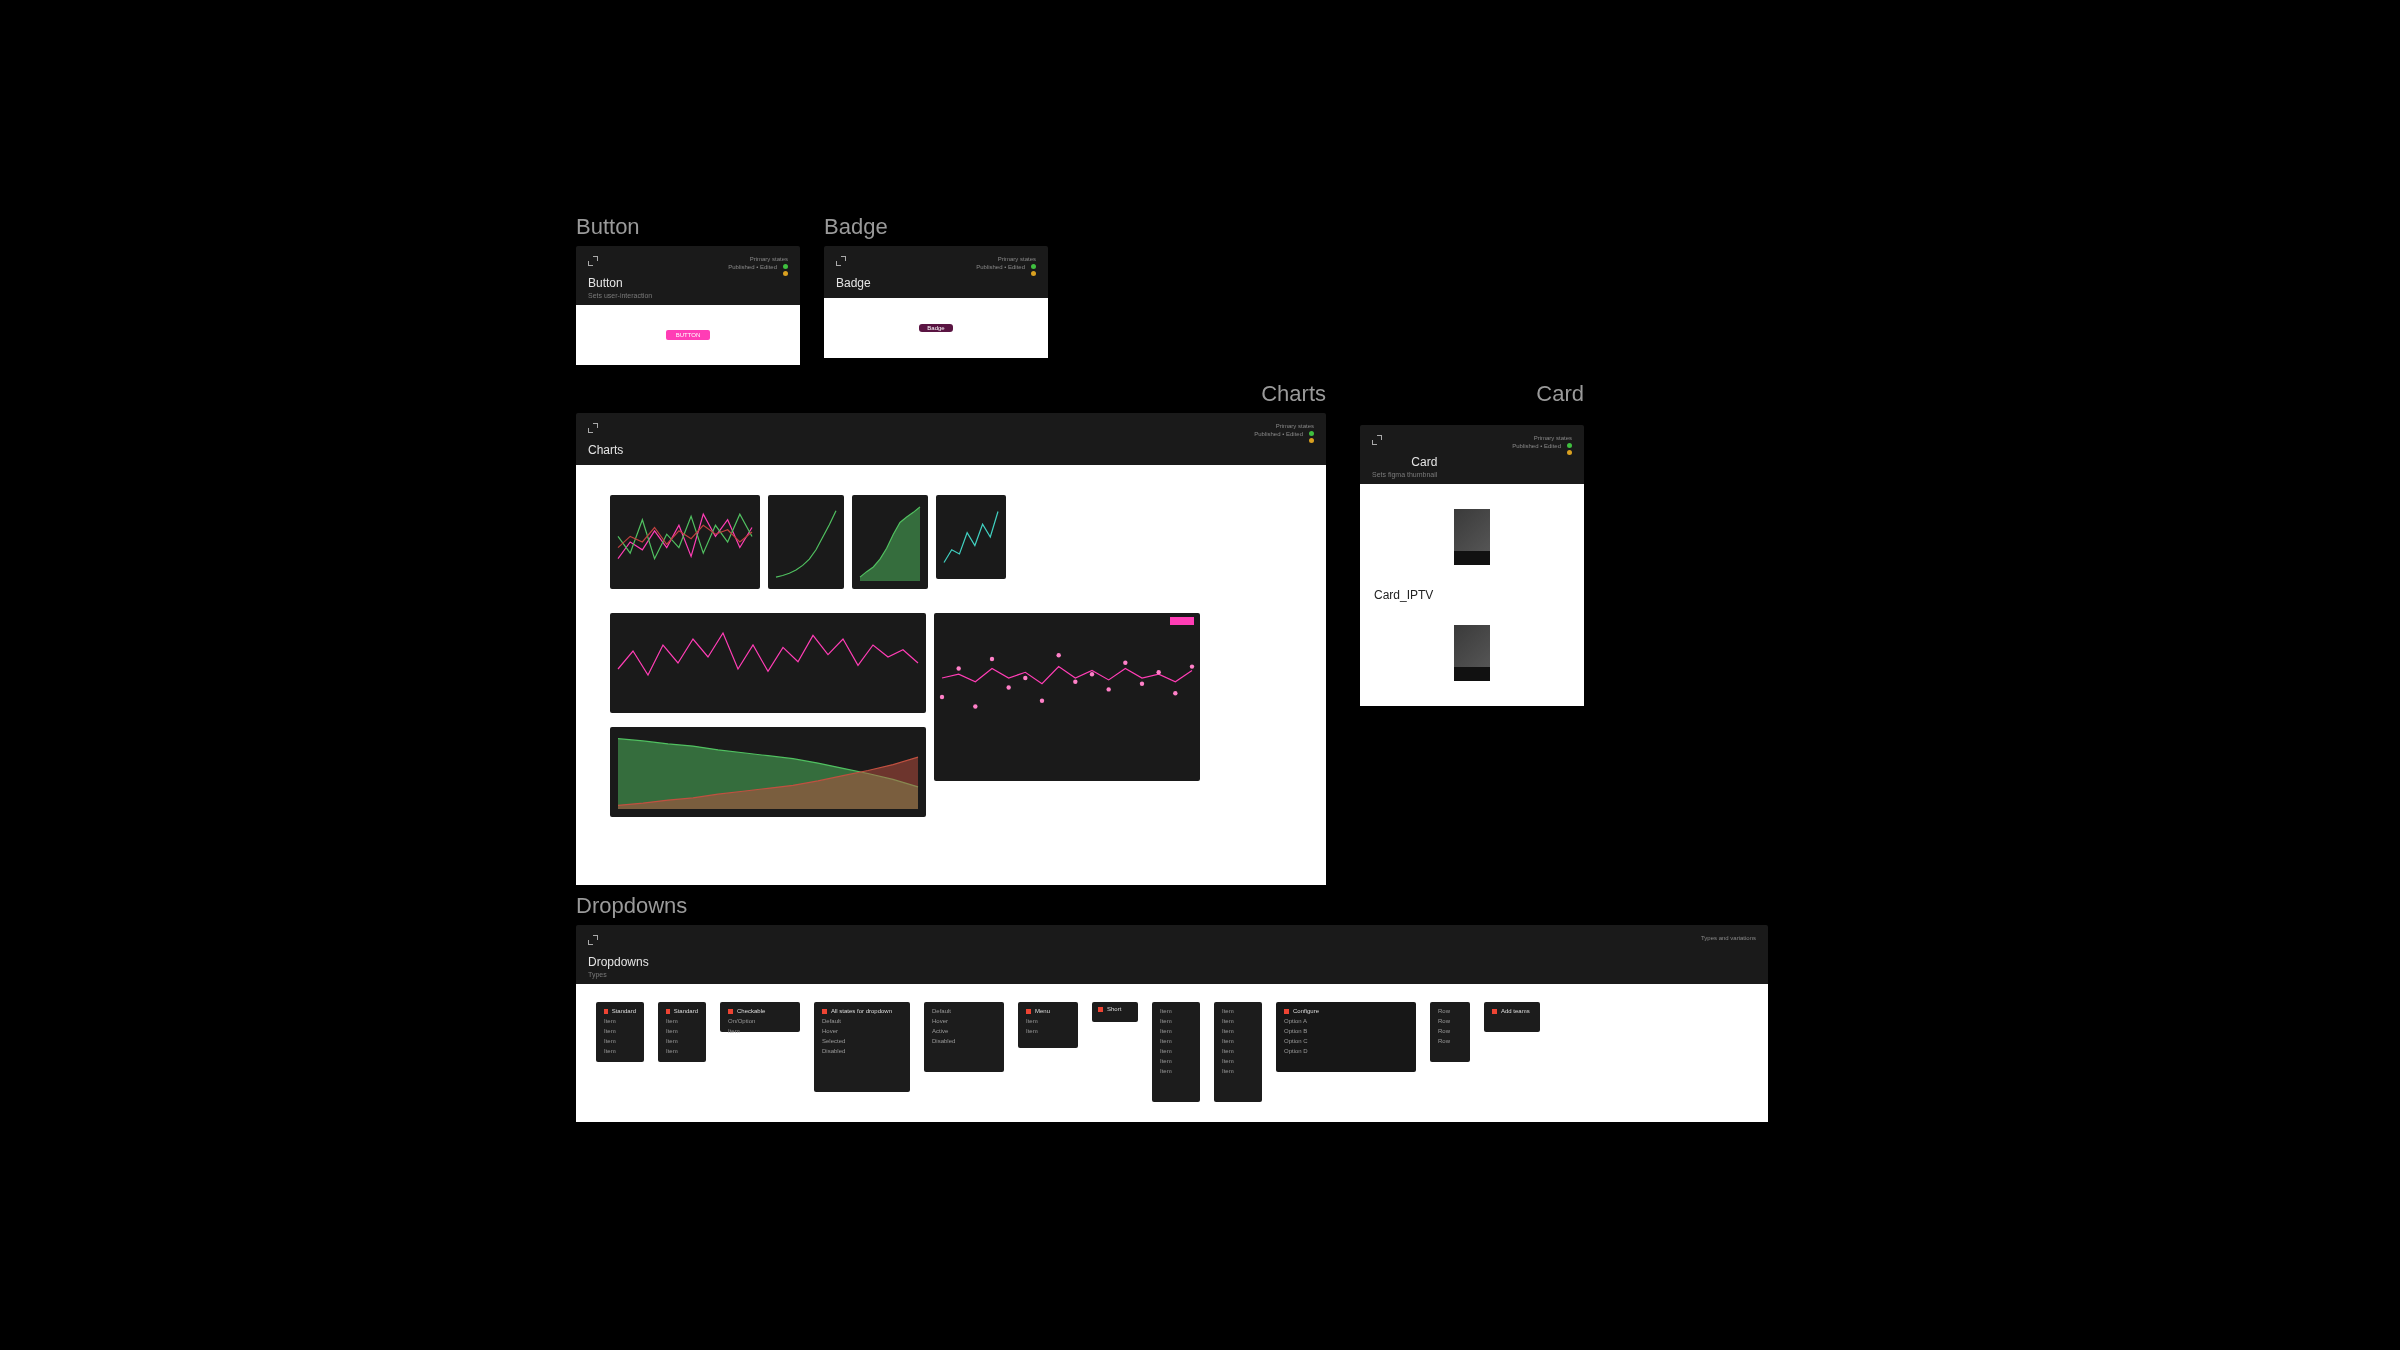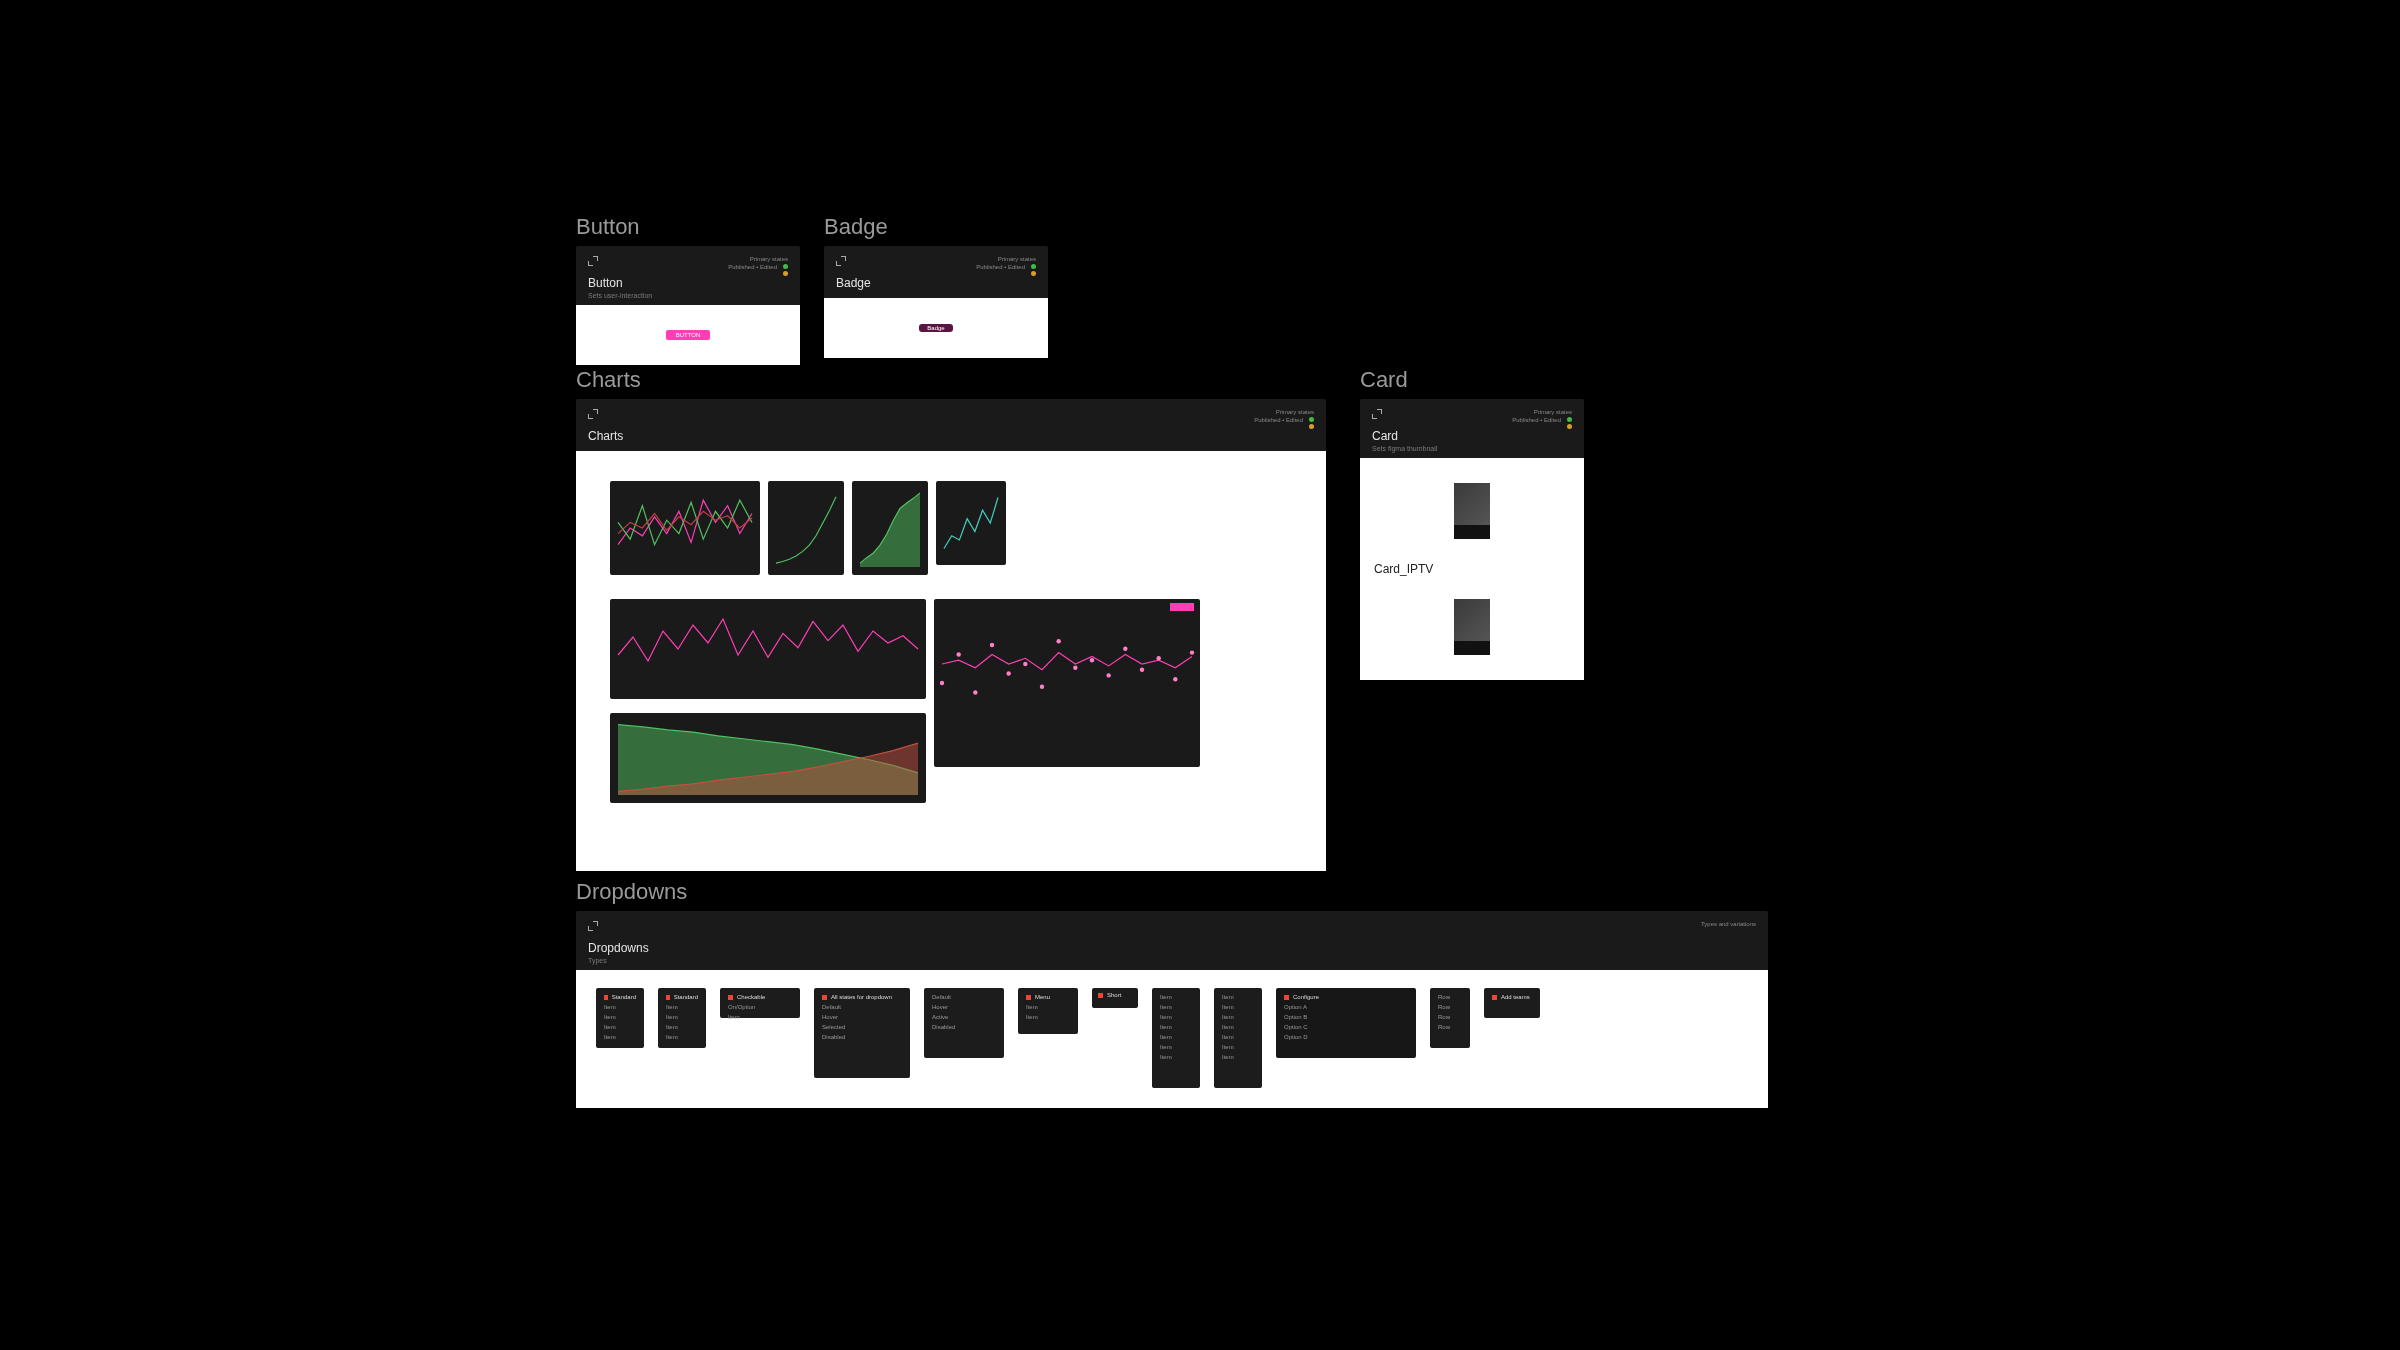--- a/index.html
+++ b/index.html
@@ -97,34 +97,34 @@
   .badge-body { height: 60px; display: flex; align-items: center; justify-content: center; }
   .badge-pill {
     background: #5a1442;
     color: #fff;
     font-size: 6px;
     padding: 1px 8px;
     border-radius: 3px;
   }
 
   
-  .row2 { display: flex; gap: 34px; margin-top: 2px; }
+  .row2 { display: flex; gap: 34px; margin-top: 16px; text-align: right; }
   .charts-col { display: flex; flex-direction: column; }
   .charts-frame { width: 750px; }
   .charts-body { height: 420px; padding: 30px 34px; display: flex; flex-direction: column; gap: 24px; }
   .chart-row { display: flex; gap: 8px; align-items: flex-start; }
   .chart-card {
     background: #1a1a1a;
     border-radius: 2px;
     position: relative;
     overflow: hidden;
   }
   .chart-card .canvas-svg { position: absolute; inset: 0; }
 
-  .card-col { display: flex; flex-direction: column; }
+  .card-col { display: flex; flex-direction: column; gap: 12px; }
   .card-frame { width: 224px; }
   .card-body { height: 222px; background:#fff; display:flex; flex-direction:column; align-items:center; justify-content:space-around; padding: 14px 0; }
   .card-thumb { width: 36px; height: 56px; background: #2a2a2a; border-radius: 2px; display:flex; flex-direction:column; }
   .card-thumb .art { flex: 1; background: linear-gradient(135deg,#3a3a3a,#555); }
   .card-thumb .meta { height: 14px; background:#111; }
   .card-label { font-size: 12px; color:#222; align-self:flex-start; margin-left:14px; }
 
   
   .row3 { margin-top: 8px; }
   .dropdowns-frame { width: 1192px; }

